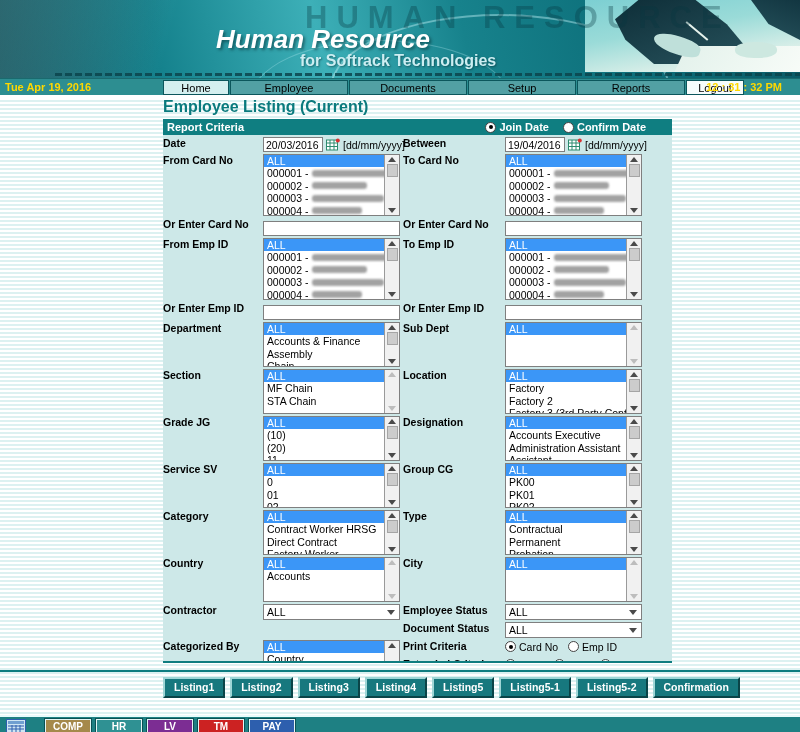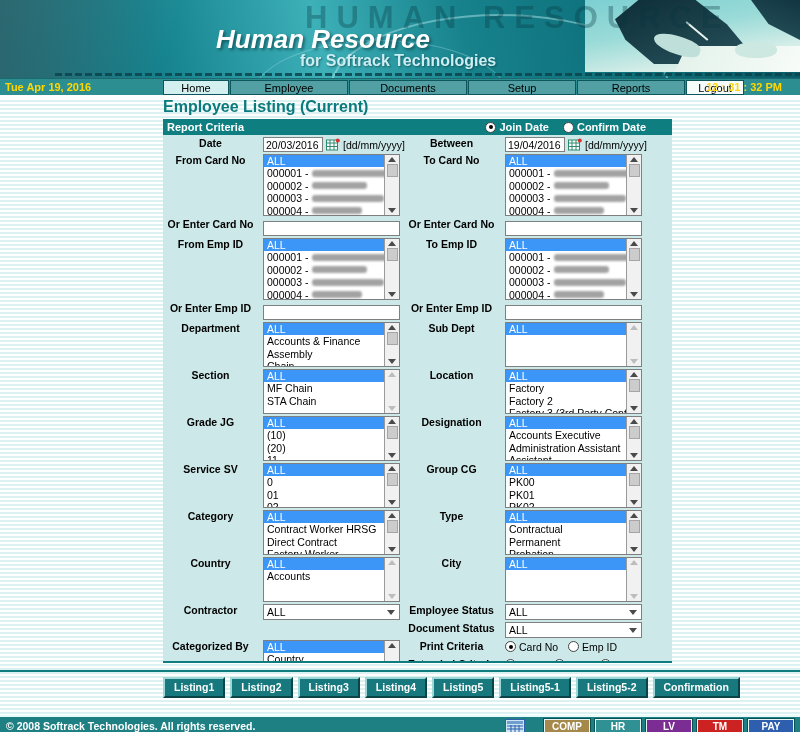--- a/index.html
+++ b/index.html
@@ -69,21 +69,21 @@
   .panel { margin-left:163px; width:509px; height:544px; overflow:hidden;
     background:#cde8e8; border-bottom:2px solid #0e7d80; }
   .panel-bar { height:16px; background:#0f7e81; color:#fff; display:flex;
     justify-content:space-between; align-items:center; padding:0 26px 0 4px; }
   .panel-bar .pb-title { font-size:11px; font-weight:bold; }
   .hopts { display:flex; gap:14px; }
   .hopt { display:flex; align-items:center; font-size:11px; font-weight:bold; color:#fff; }
 
   .rows { padding-top:2px; width:488px; }
   .frow { display:flex; margin-bottom:2px; align-items:flex-start; }
-  .lbl { width:100px; flex:none; text-align:center; padding-right:5px; font-weight:bold;
+  .lbl { width:100px; flex:none; text-align:left; padding-right:5px; font-weight:bold;
     font-size:10.5px; line-height:13px; color:#000; }
   .lbl-r { width:102px; }
   .ctl { width:140px; flex:none; }
 
   .txt { height:15px; border:1px solid #7f7f7f; background:#fff; font-size:10.5px;
     padding:0 2px; font-family:inherit; }
   .txt.full { width:137px; }
   .datewrap { display:flex; align-items:center; width:260px; }
   .dateinput { width:60px; flex:none; }
   .calico { margin:0 3px; display:inline-flex; }
@@ -740,21 +740,20 @@
         <button class="lbtn">Listing3</button>
         <button class="lbtn">Listing4</button>
         <button class="lbtn">Listing5</button>
         <button class="lbtn">Listing5-1</button>
         <button class="lbtn">Listing5-2</button>
         <button class="lbtn">Confirmation</button>
       </div>
   </div>
 
   <div class="footer">
-    <span class="copyright">© 2008  Softrack Technologies. All rights reserved.</span>
     <div class="f-right">
       <span class="calcico">
         <svg width="20" height="14" viewBox="0 0 20 14">
             <rect x="0.5" y="0.5" width="19" height="13" fill="#cfe6f2" stroke="#2d5fae"></rect>
             <rect x="2" y="2" width="16" height="3" fill="#6f9fd0"></rect>
             <path d="M2 7h16 M2 10h16 M6 6v7 M10 6v7 M14 6v7" stroke="#2d5fae" stroke-width="1" fill="none"></path>
           </svg>
       </span>
       <div style="display:flex;gap:5px" id="modules">
           <div class="mod" style="background: rgb(165, 137, 75);">COMP</div>

